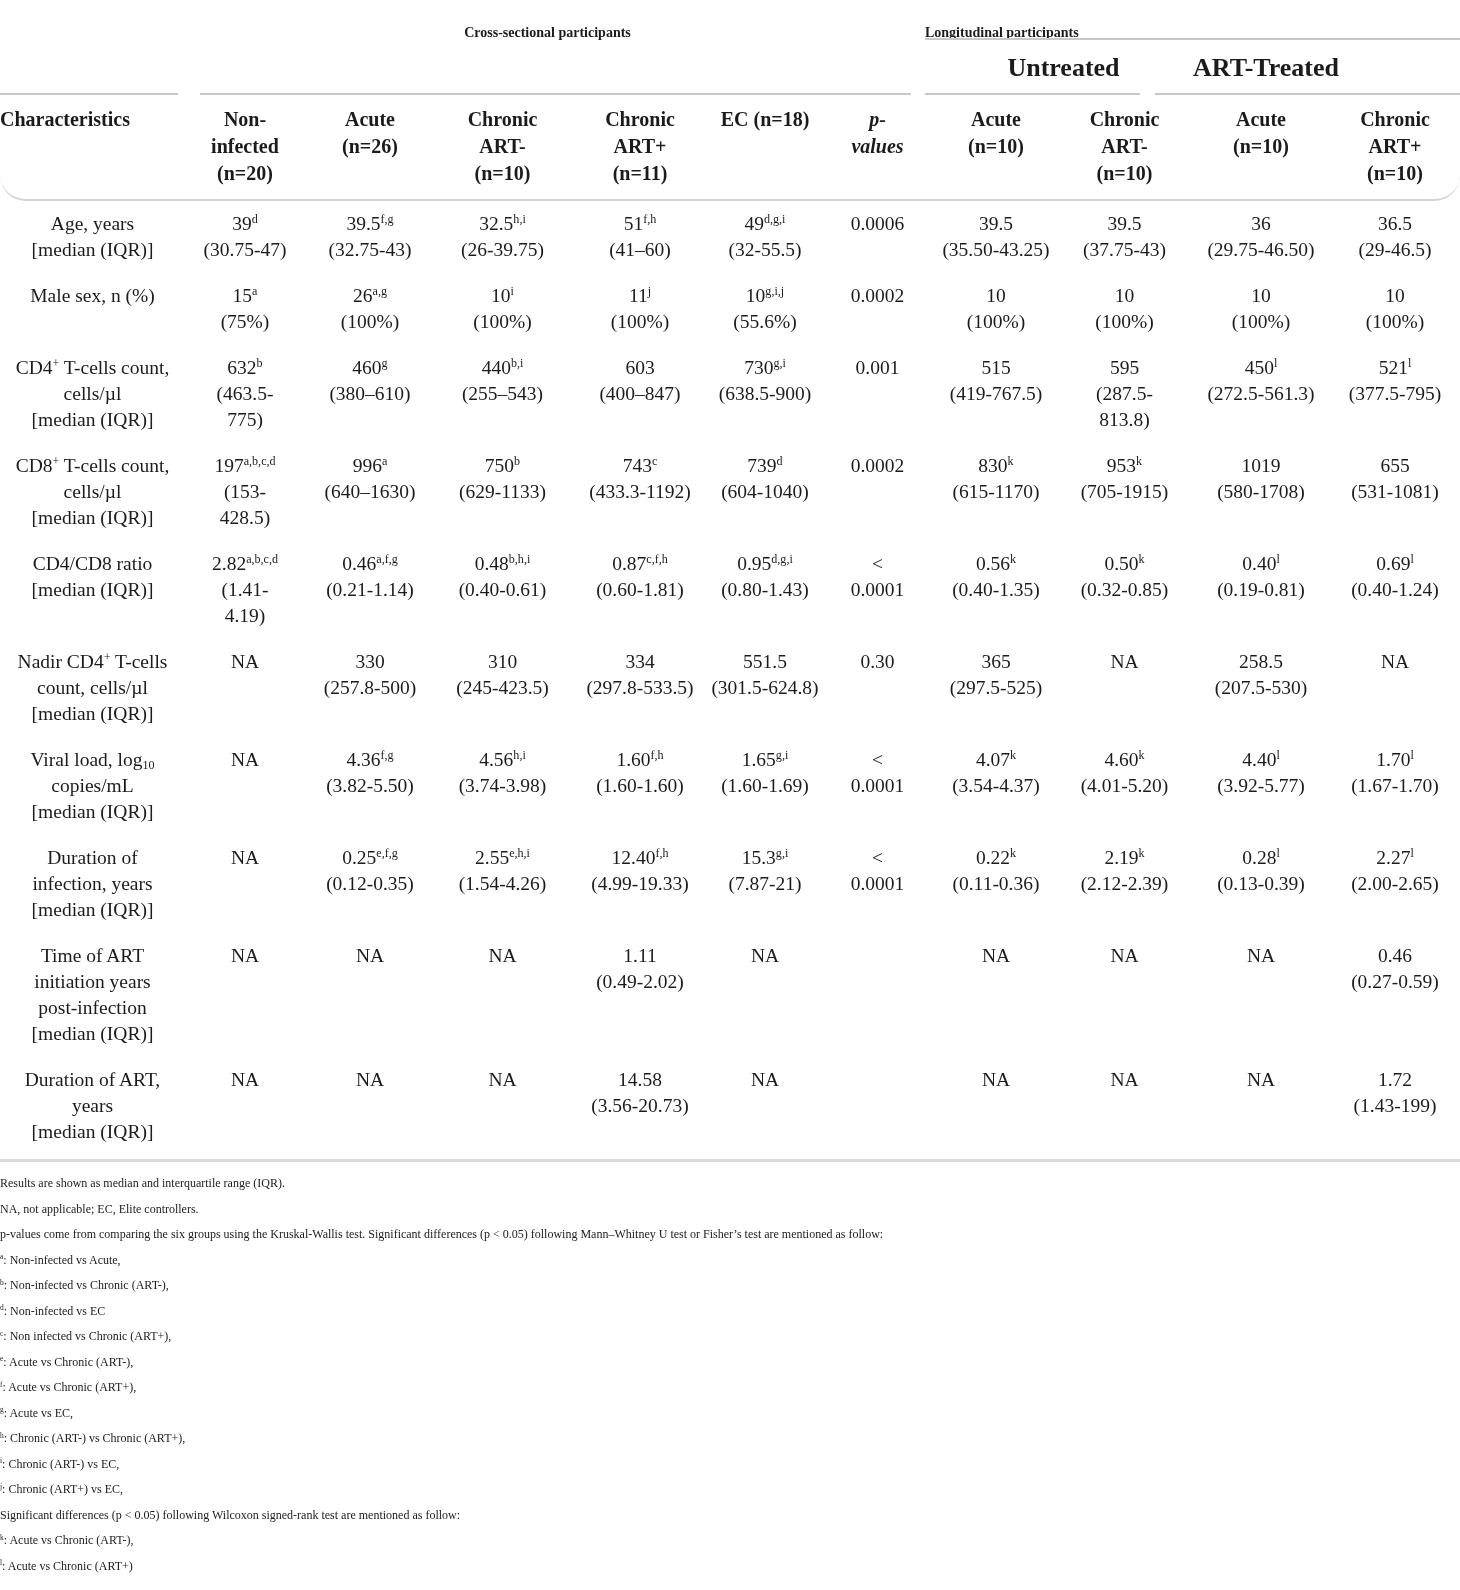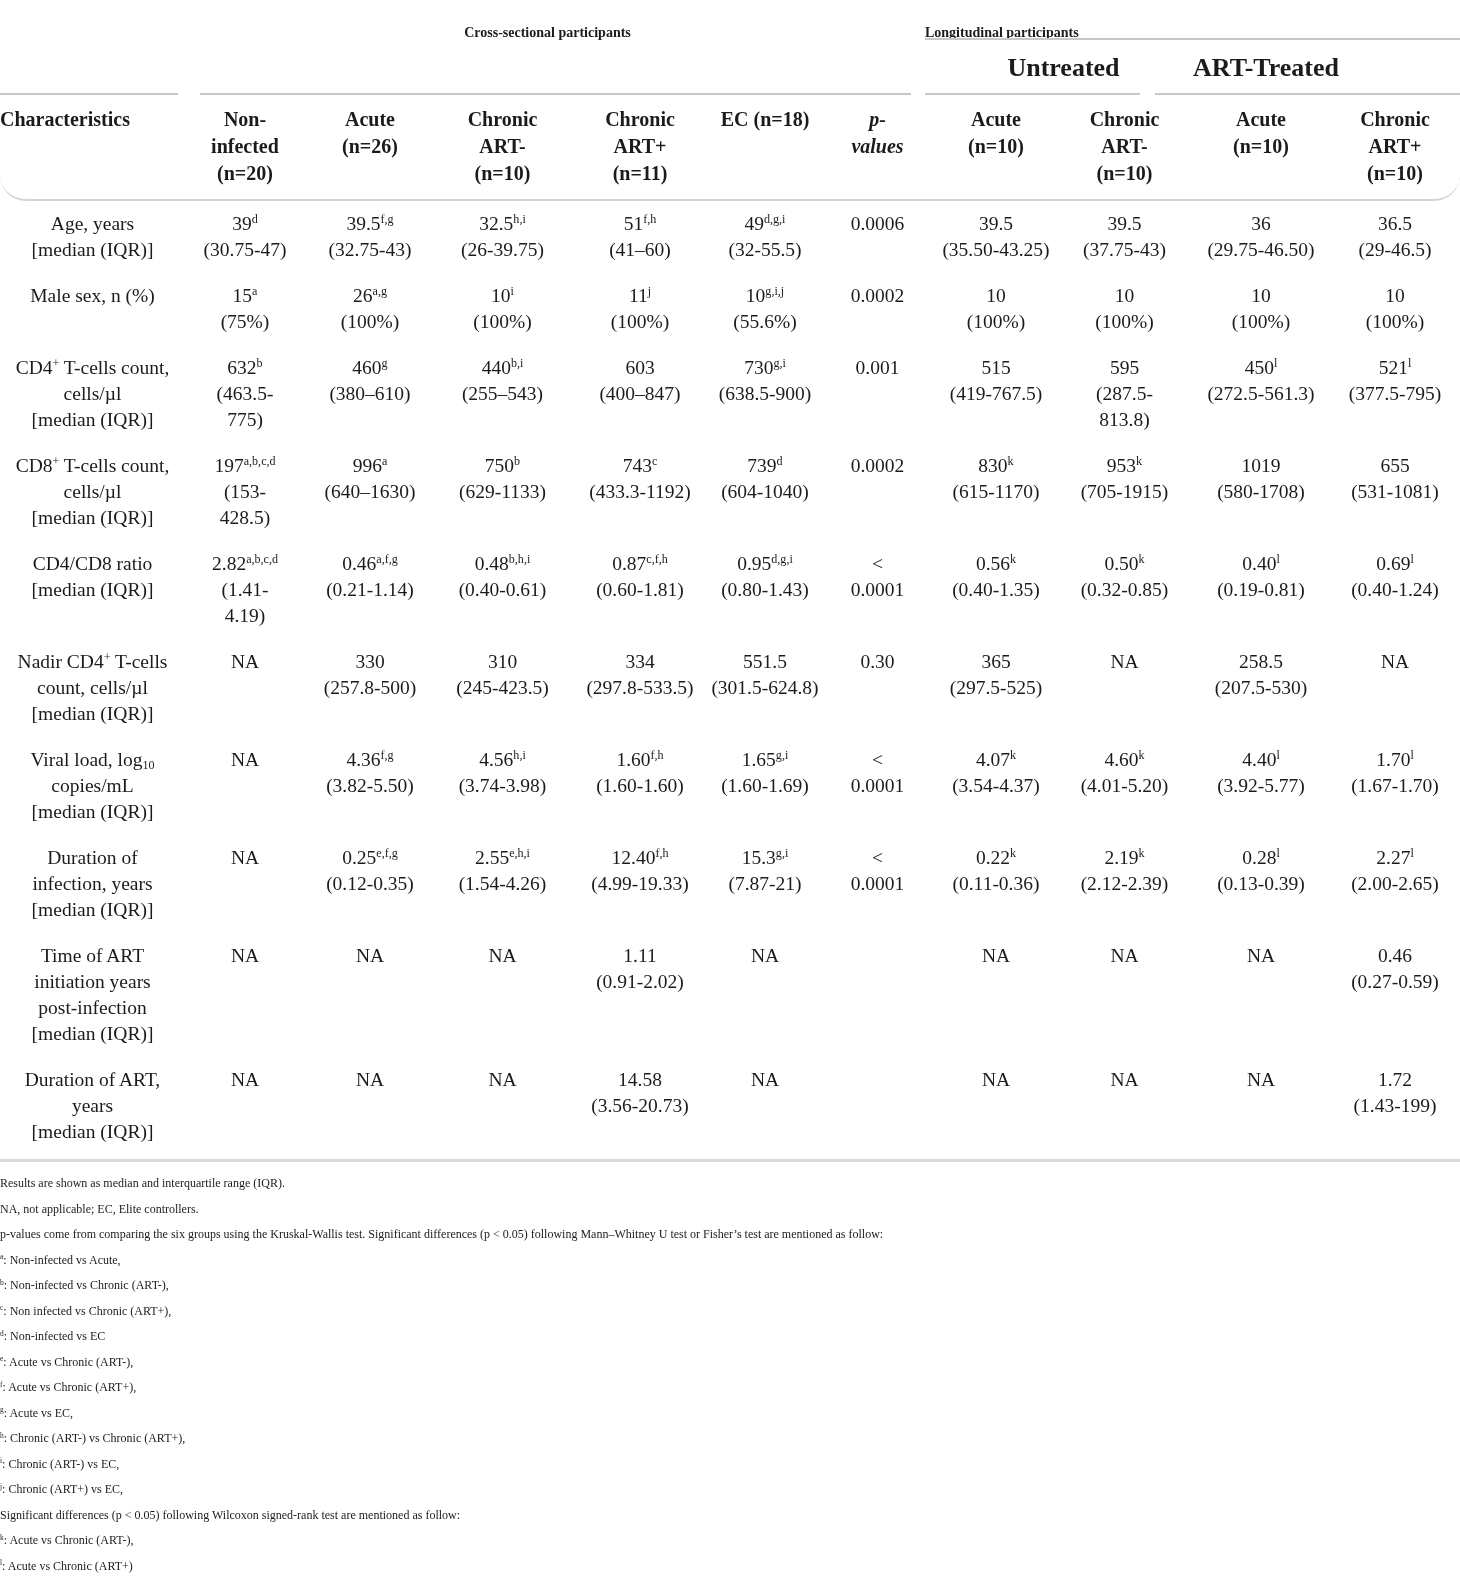--- a/index.html
+++ b/index.html
@@ -486,21 +486,21 @@
           <div class="ln">NA</div>
         </div>
         <div class="bcell">
           <div class="ln">NA</div>
         </div>
         <div class="bcell">
           <div class="ln">NA</div>
         </div>
         <div class="bcell">
           <div class="ln">1.11</div>
-          <div class="ln">(0.91-2.02)</div>
+          <div class="ln">(0.49-2.02)</div>
         </div>
         <div class="bcell">
           <div class="ln">NA</div>
         </div>
         <div class="bcell"></div>
         <div class="bcell">
           <div class="ln">NA</div>
         </div>
         <div class="bcell">
           <div class="ln">NA</div>
@@ -553,22 +553,22 @@
     </div>
 
   <div class="foot-rule"></div>
 
   <div class="fnotes" id="fnotes">
       <div class="fn">Results are shown as median and interquartile range (IQR).</div>
       <div class="fn">NA, not applicable; EC, Elite controllers.</div>
       <div class="fn">p-values come from comparing the six groups using the Kruskal-Wallis test. Significant differences (p &lt; 0.05) following Mann–Whitney U test or Fisher’s test are mentioned as follow:</div>
       <div class="fn"><sup>a</sup>: Non-infected vs Acute,</div>
       <div class="fn"><sup>b</sup>: Non-infected vs Chronic (ART-),</div>
+      <div class="fn"><sup>d</sup>: Non-infected vs EC</div>
       <div class="fn"><sup>c</sup>: Non infected vs Chronic (ART+),</div>
-      <div class="fn"><sup>d</sup>: Non-infected vs EC</div>
       <div class="fn"><sup>e</sup>: Acute vs Chronic (ART-),</div>
       <div class="fn"><sup>f</sup>: Acute vs Chronic (ART+),</div>
       <div class="fn"><sup>g</sup>: Acute vs EC,</div>
       <div class="fn"><sup>h</sup>: Chronic (ART-) vs Chronic (ART+),</div>
       <div class="fn"><sup>i</sup>: Chronic (ART-) vs EC,</div>
       <div class="fn"><sup>j</sup>: Chronic (ART+) vs EC,</div>
       <div class="fn">Significant differences (p &lt; 0.05) following Wilcoxon signed-rank test are mentioned as follow:</div>
       <div class="fn"><sup>k</sup>: Acute vs Chronic (ART-),</div>
       <div class="fn"><sup>l</sup>: Acute vs Chronic (ART+)</div>
     </div>

